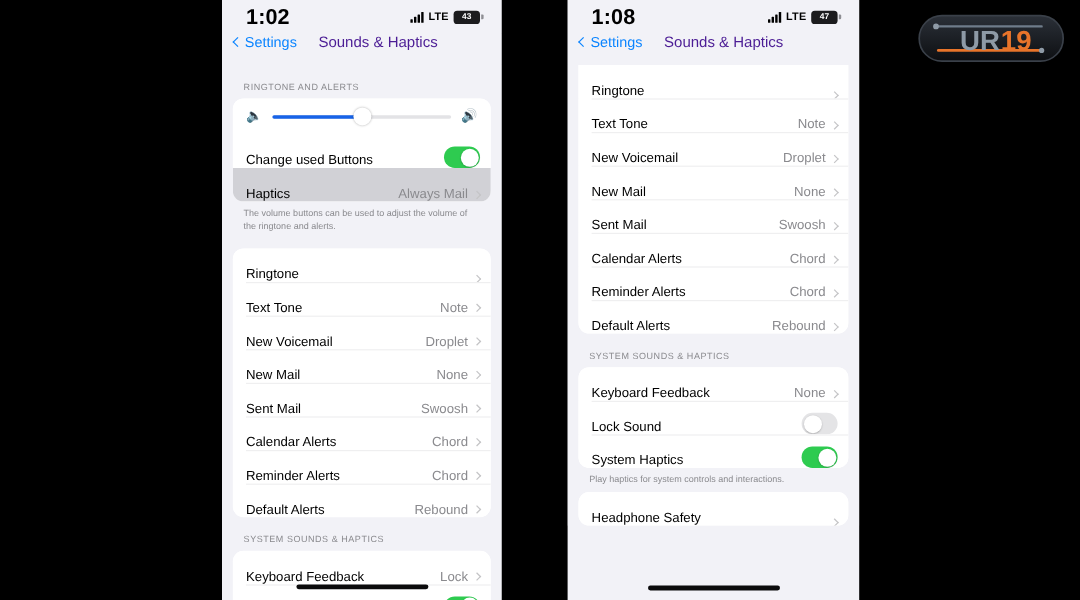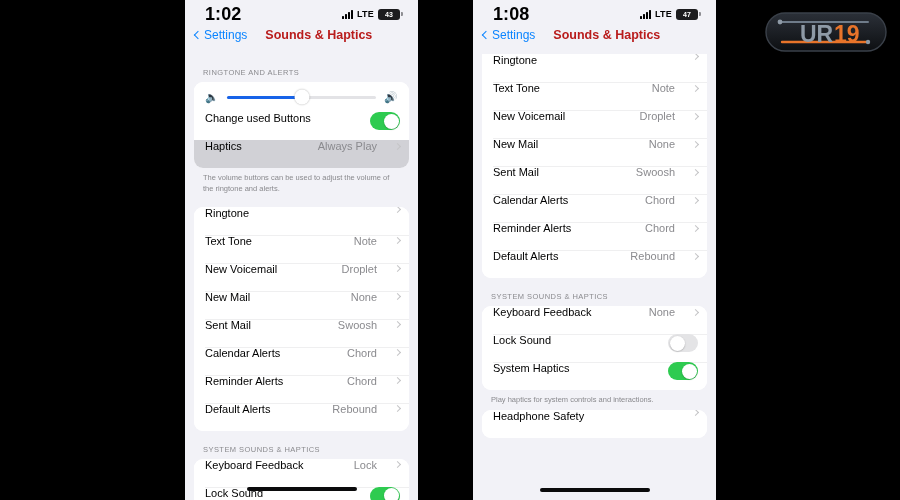--- a/index.html
+++ b/index.html
@@ -77,22 +77,22 @@
   }
   .chev-left {
     width:6px; height:6px;
     border-left:1.8px solid #0A84FF;
     border-bottom:1.8px solid #0A84FF;
     transform:rotate(45deg);
     margin-right:1px;
   }
   .nav-title {
     font-size:12.5px;
-    font-weight:bold;
-    color:#b91c1c;
+    font-weight:normal;
+    color:#4c1d95;
     margin-left:18px;
   }
 
   
   .content { background:#F2F2F7; }
 
   .sect-header {
     font-size:7.5px;
     color:#8A8A8E;
     letter-spacing:.45px;
@@ -109,37 +109,37 @@
   .card {
     background:#fff;
     border-radius:9px;
     margin:0 9px;
     overflow:hidden;
   }
   .card.flush-top { border-radius:0 0 9px 9px; }
 
   .row {
     display:flex;
-    align-items:flex-start;
+    align-items:flex-end;
     justify-content:space-between;
     height:28px;
     padding:0 9px 0 11px;
     position:relative;
     cursor:pointer;
     background:#fff;
   }
   .row + .row::before {
     content:"";
     position:absolute; left:11px; right:0; top:0;
     height:1px; background:#EFEFF0;
   }
   .row.pressed { background:#D1D1D6; }
   .row.pressed::before { background:transparent; }
   .row-label { font-size:11px; color:#000; }
-  .row-right { display:flex; align-items:center; gap:18px; }
+  .row-right { display:flex; align-items:center; gap:5px; }
   .row-value { font-size:11px; color:#8A8A8E; }
   .chev {
     width:5px; height:5px;
     border-top:1.5px solid #C4C4C6;
     border-right:1.5px solid #C4C4C6;
     transform:rotate(45deg);
   }
 
   
   .slider-row {
@@ -251,21 +251,21 @@
       </div>
       <div class="row">
         <span class="row-label">Change used Buttons</span>
         <div class="toggle on">
             <span class="knob"></span>
           </div>
       </div>
       <div class="row pressed">
         <span class="row-label">Haptics</span>
         <div class="row-right">
-          <span class="row-value">Always Play</span>
+          <span class="row-value">Always Mail</span>
           <span class="chev"></span>
         </div>
       </div>
     </div>
     <div class="sect-footer">The volume buttons can be used to adjust the volume of the ringtone and alerts.</div>
 
     <div style="height:8px"></div>
     <div class="card">
       <div class="row">
         <span class="row-label">Ringtone</span>

